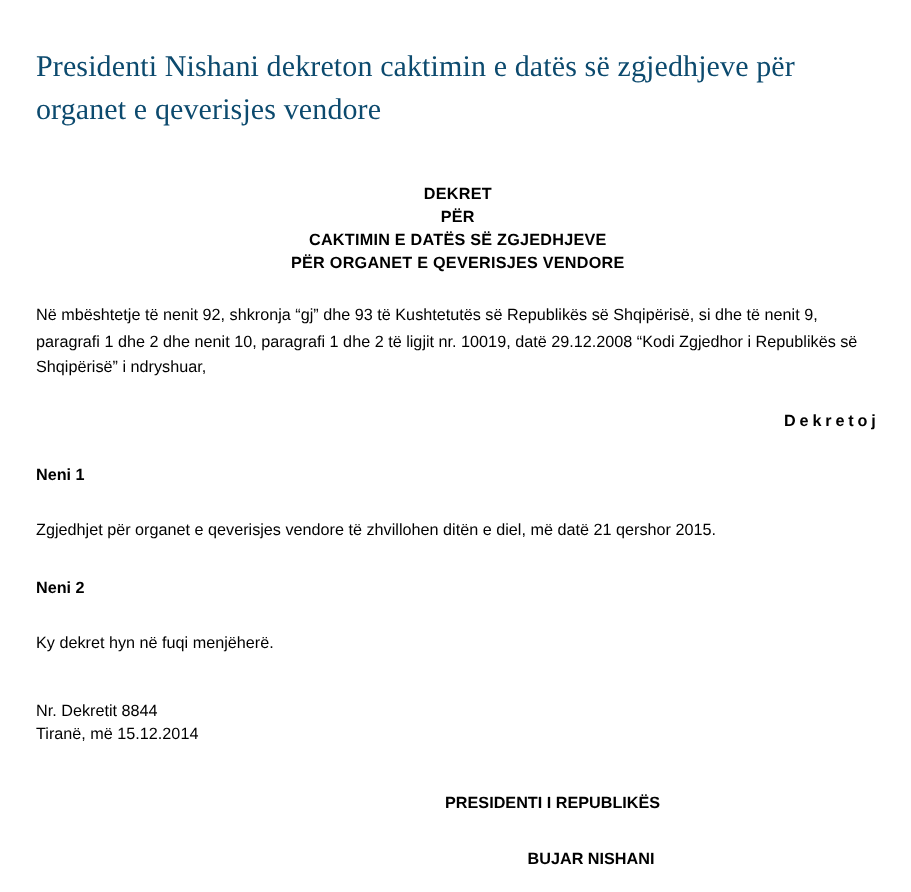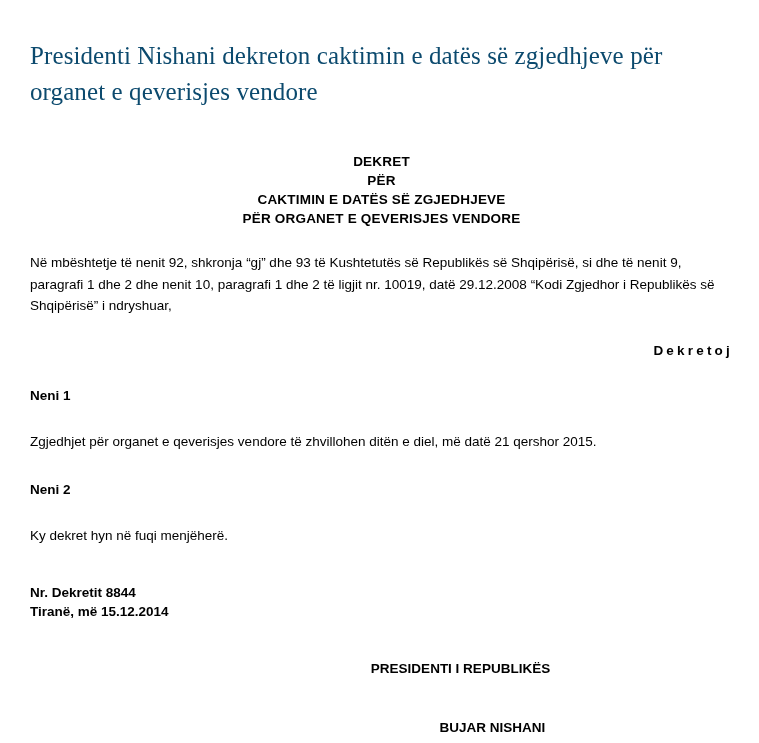--- a/index.html
+++ b/index.html
@@ -78,34 +78,34 @@
     margin-top: 30px;
   }
   .article-body {
     margin-top: 28px;
   }
 
   
   .decree-meta {
     margin-top: 36px;
     font-size: 13.5px;
-    font-weight: bold;
+    font-weight: normal;
     line-height: 19px;
   }
   .signature {
     margin-top: 40px;
     text-align: center;
     font-size: 13.5px;
     font-weight: bold;
   }
   .sig-title {
     padding-left: 158px;
   }
   .sig-name {
-    margin-top: 44px;
+    margin-top: 32px;
     padding-left: 222px;
   }
 </style>
 </head>
 <body>
 
 <div class="page">
   <div class="content">
 
     <h1 class="doc-title">Presidenti Nishani dekreton caktimin e datës së zgjedhjeve për organet e qeverisjes vendore</h1>

